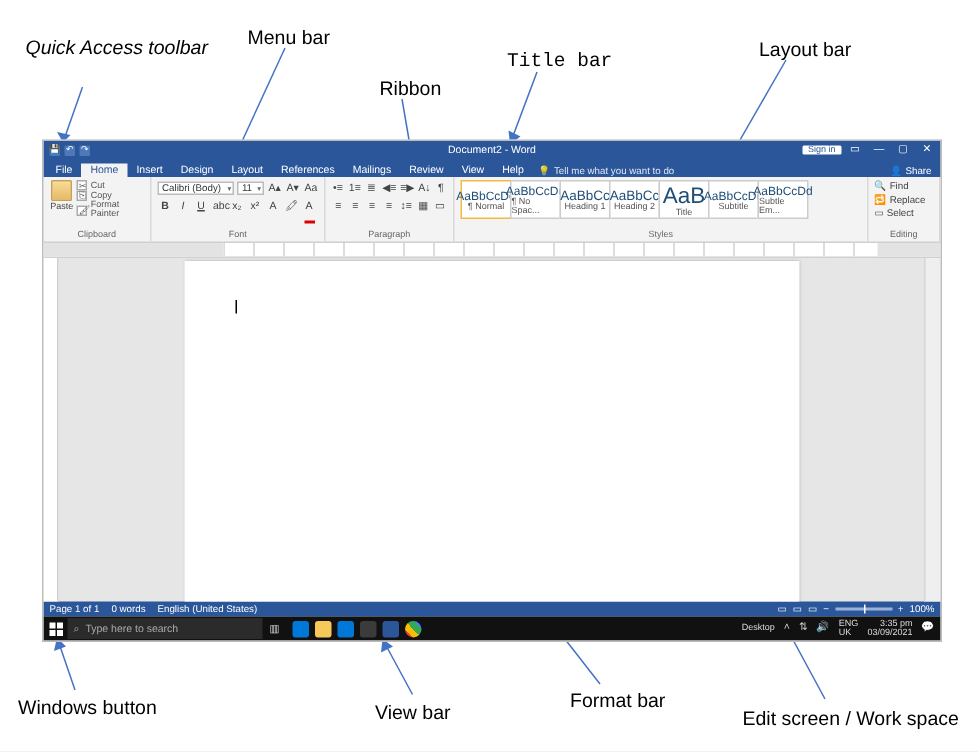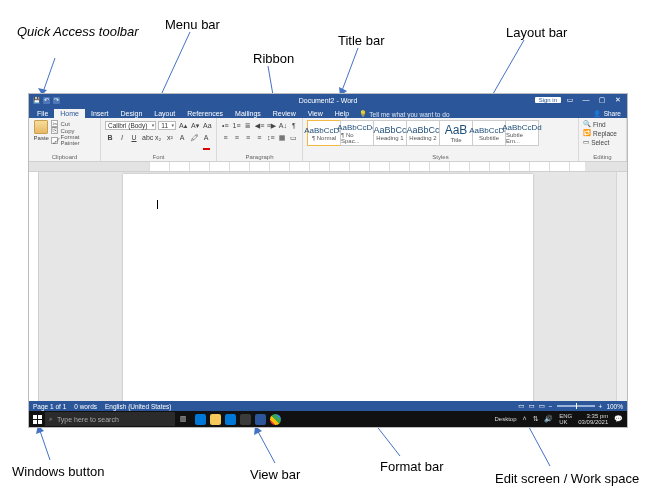--- a/index.html
+++ b/index.html
@@ -78,21 +78,21 @@
   .sq { display:inline-block; width:7px; height:7px; border:1px solid #aaa; background:#fff;}
   .font-row, .para-row { display:flex; gap:2px; align-items:center; margin-bottom:2px;}
   .font-select { border:1px solid #bbb; background:#fff; font-size:6.5px; padding:0 7px 0 2px; position:relative; }
   .font-select::after { content:"▾"; position:absolute; right:1px; font-size:5px; color:#666;}
   .tbtn { width:10px; height:10px; border:1px solid transparent; font-size:7px; text-align:center; line-height:9px; color:#444;}
   .tbtn.b{font-weight:bold;} .tbtn.i{font-style:italic;} .tbtn.u{text-decoration:underline;}
   .colordot{display:inline-block;width:7px;height:2px;background:#d00;position:relative;top:1px;}
   .styles-row { display:flex; gap:0; }
   .style-box { border:1px solid #ccc; background:#fff; width:34px; height:26px; display:flex; flex-direction:column; align-items:center; justify-content:center; font-size:6px; color:#555; margin-right:-1px;}
   .style-box .prev { color:#1f4e79; font-size:8px; }
-  .style-box.big .prev{font-size:12px;}
+  .style-box.big .prev{font-size:15px;}
   .style-box.sel{ border-color:#f4b942; background:#fff;}
   .editing-stack { display:flex; flex-direction:column; gap:1px; font-size:6.5px; color:#444;}
   .editing-stack span{display:flex;align-items:center;gap:2px;}
   .ruler {
     height:10px;
     background:#fff;
     border-bottom:1px solid #d0d0d0;
     position:relative;
   }
   .ruler-inner{ position:absolute; left:120px; right:42px; top:0; bottom:0; background:repeating-linear-gradient(to right,#ddd 0,#ddd 1px,transparent 1px,transparent 20px);}
@@ -132,21 +132,21 @@
   .tb-right{ margin-left:auto; display:flex; align-items:center; gap:6px; padding-right:4px; font-size:6px; line-height:6px;}
   .tray-ic{ font-size:7px; color:#ccc;}
   .clock{ text-align:right; }
 </style>
 </head>
 <body>
 
 <div class="ann" style="left:17px; top:24px;font-style:italic;">Quick Access toolbar</div>
 <div class="ann" style="left:165px; top:17px;">Menu bar</div>
 <div class="ann" style="left:253px; top:51px;">Ribbon</div>
-<div class="ann" style="left:338px; top:33px;">Title bar</div>
+<div class="ann" style="left:338px; top:33px;font-family:Liberation Mono, monospace;">Title bar</div>
 <div class="ann" style="left:506px; top:25px;">Layout bar</div>
 <div class="ann" style="left:12px; top:464px;">Windows button</div>
 <div class="ann" style="left:250px; top:467px;">View bar</div>
 <div class="ann" style="left:380px; top:459px;">Format bar</div>
 <div class="ann" style="left:495px; top:471px;text-align:right;">Edit screen / Work space</div>
 
 <svg class="arrows">
   <defs></defs>
 
   <line x1="55" y1="58" x2="42" y2="95"></line>

